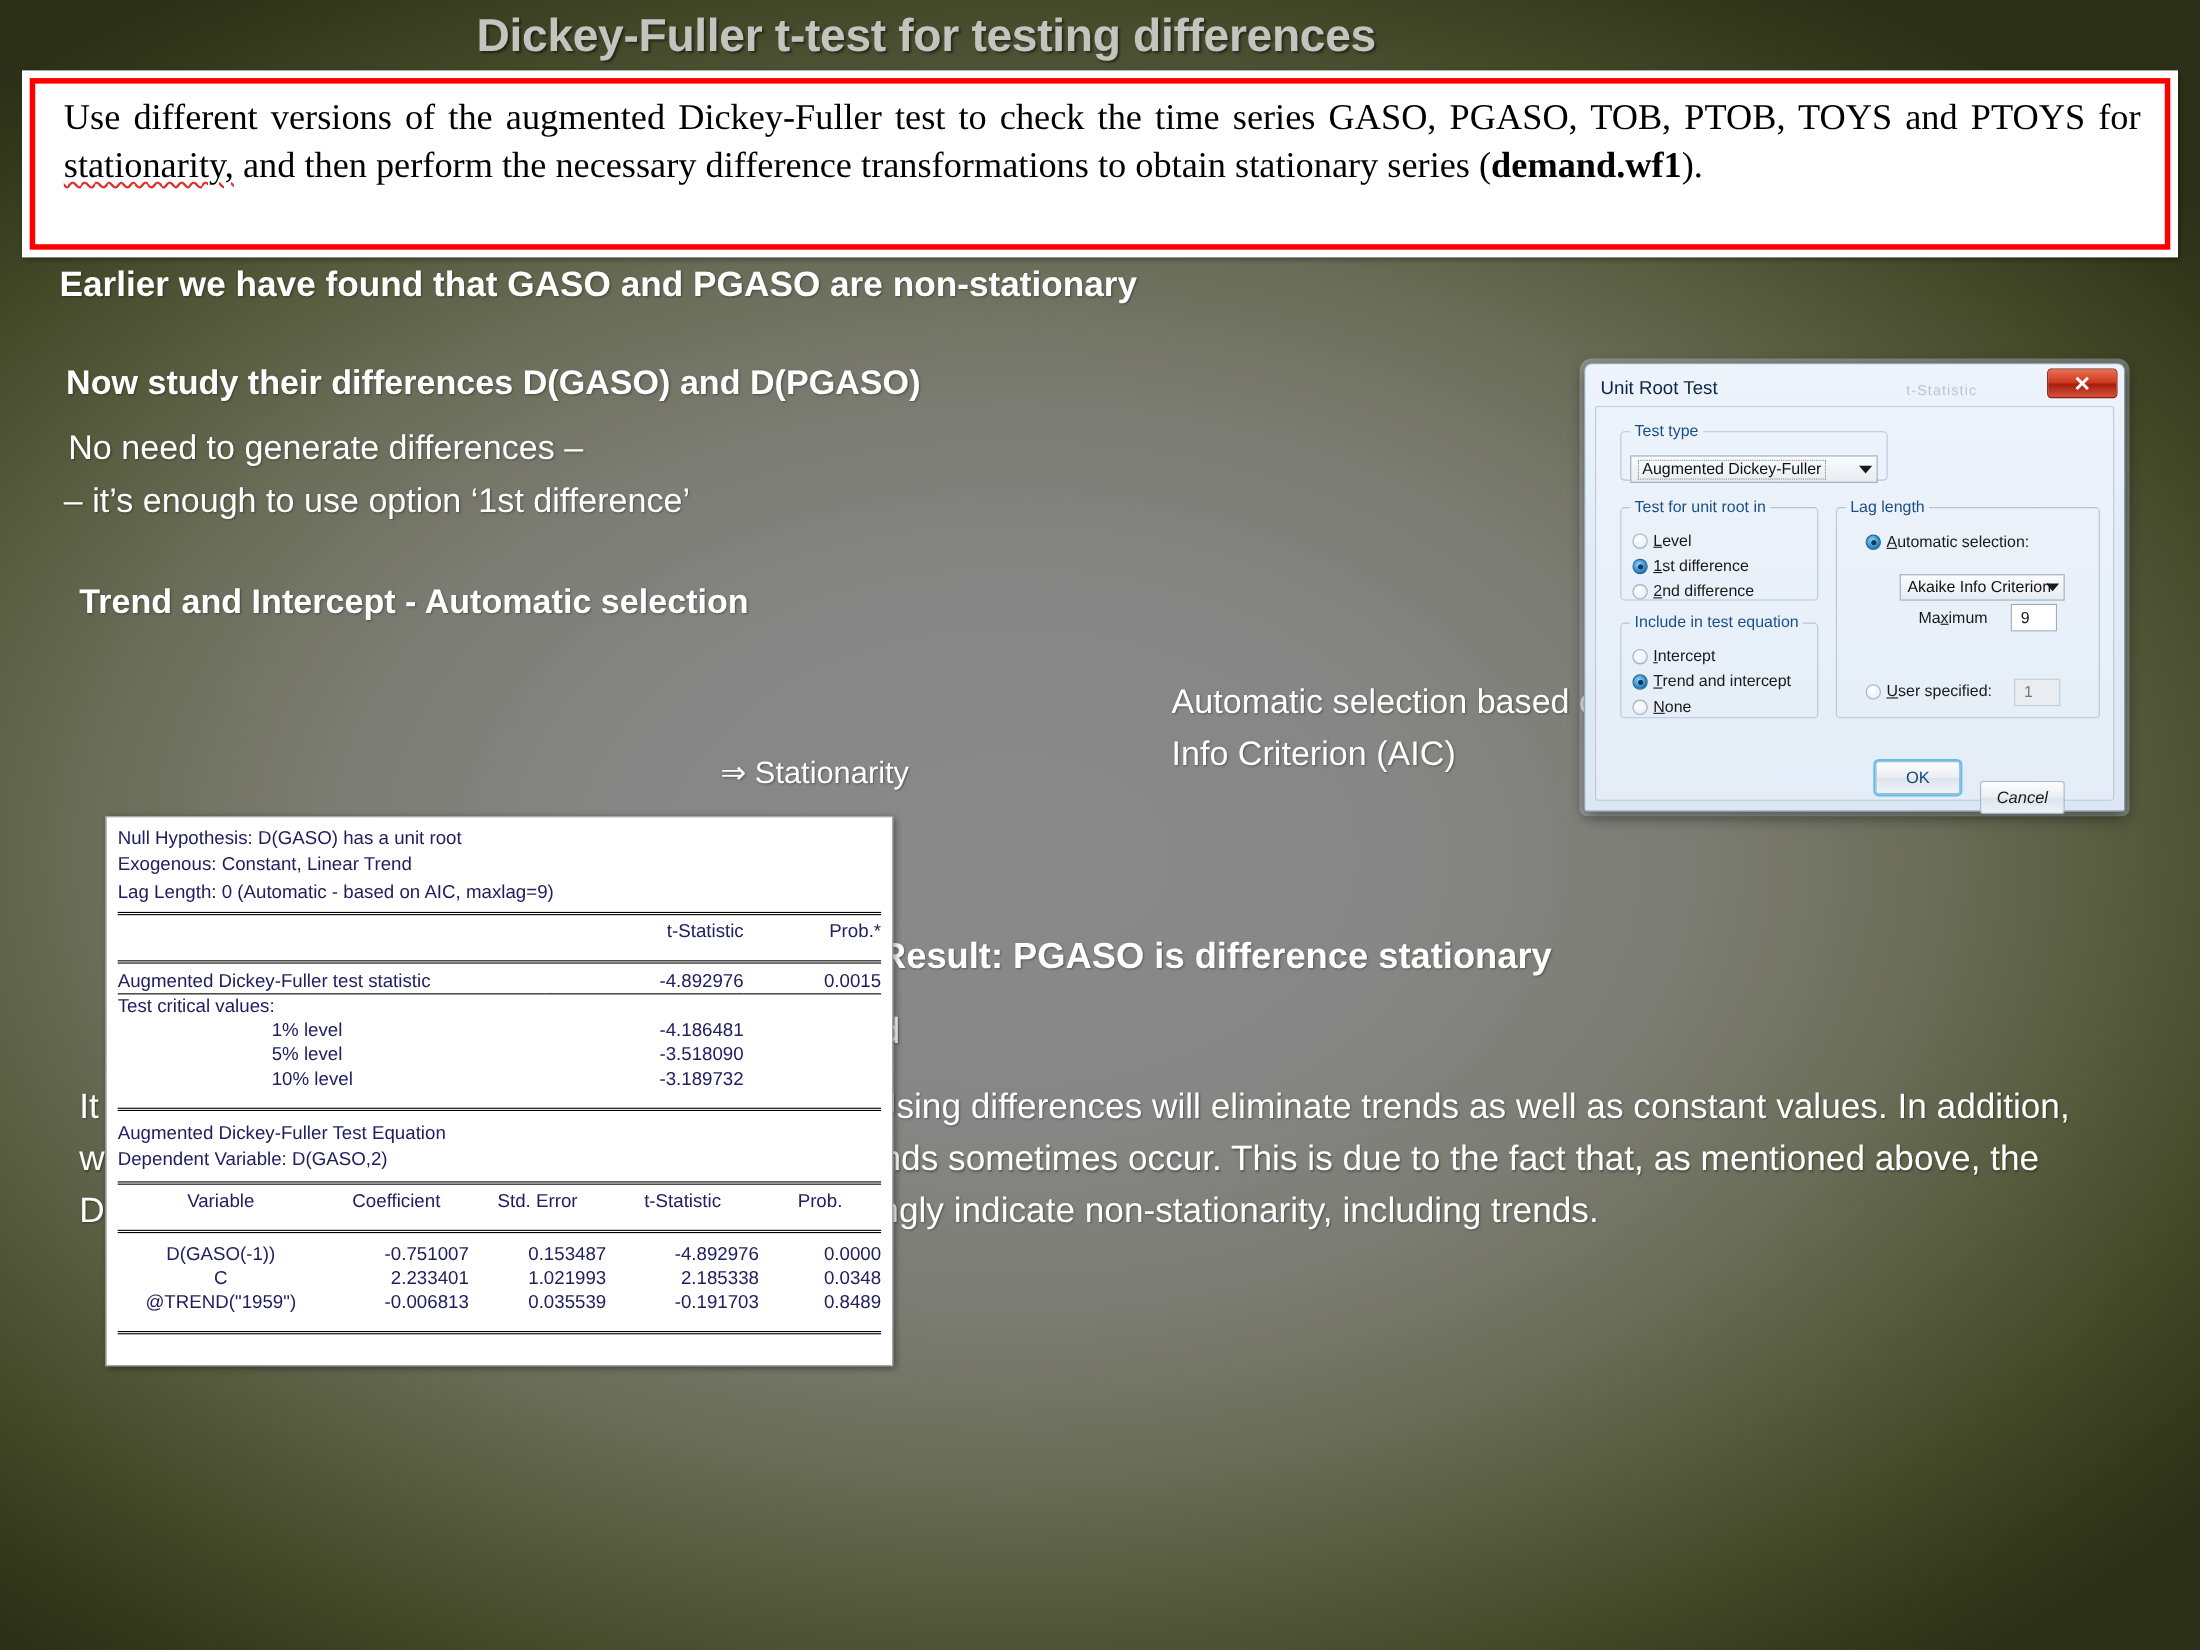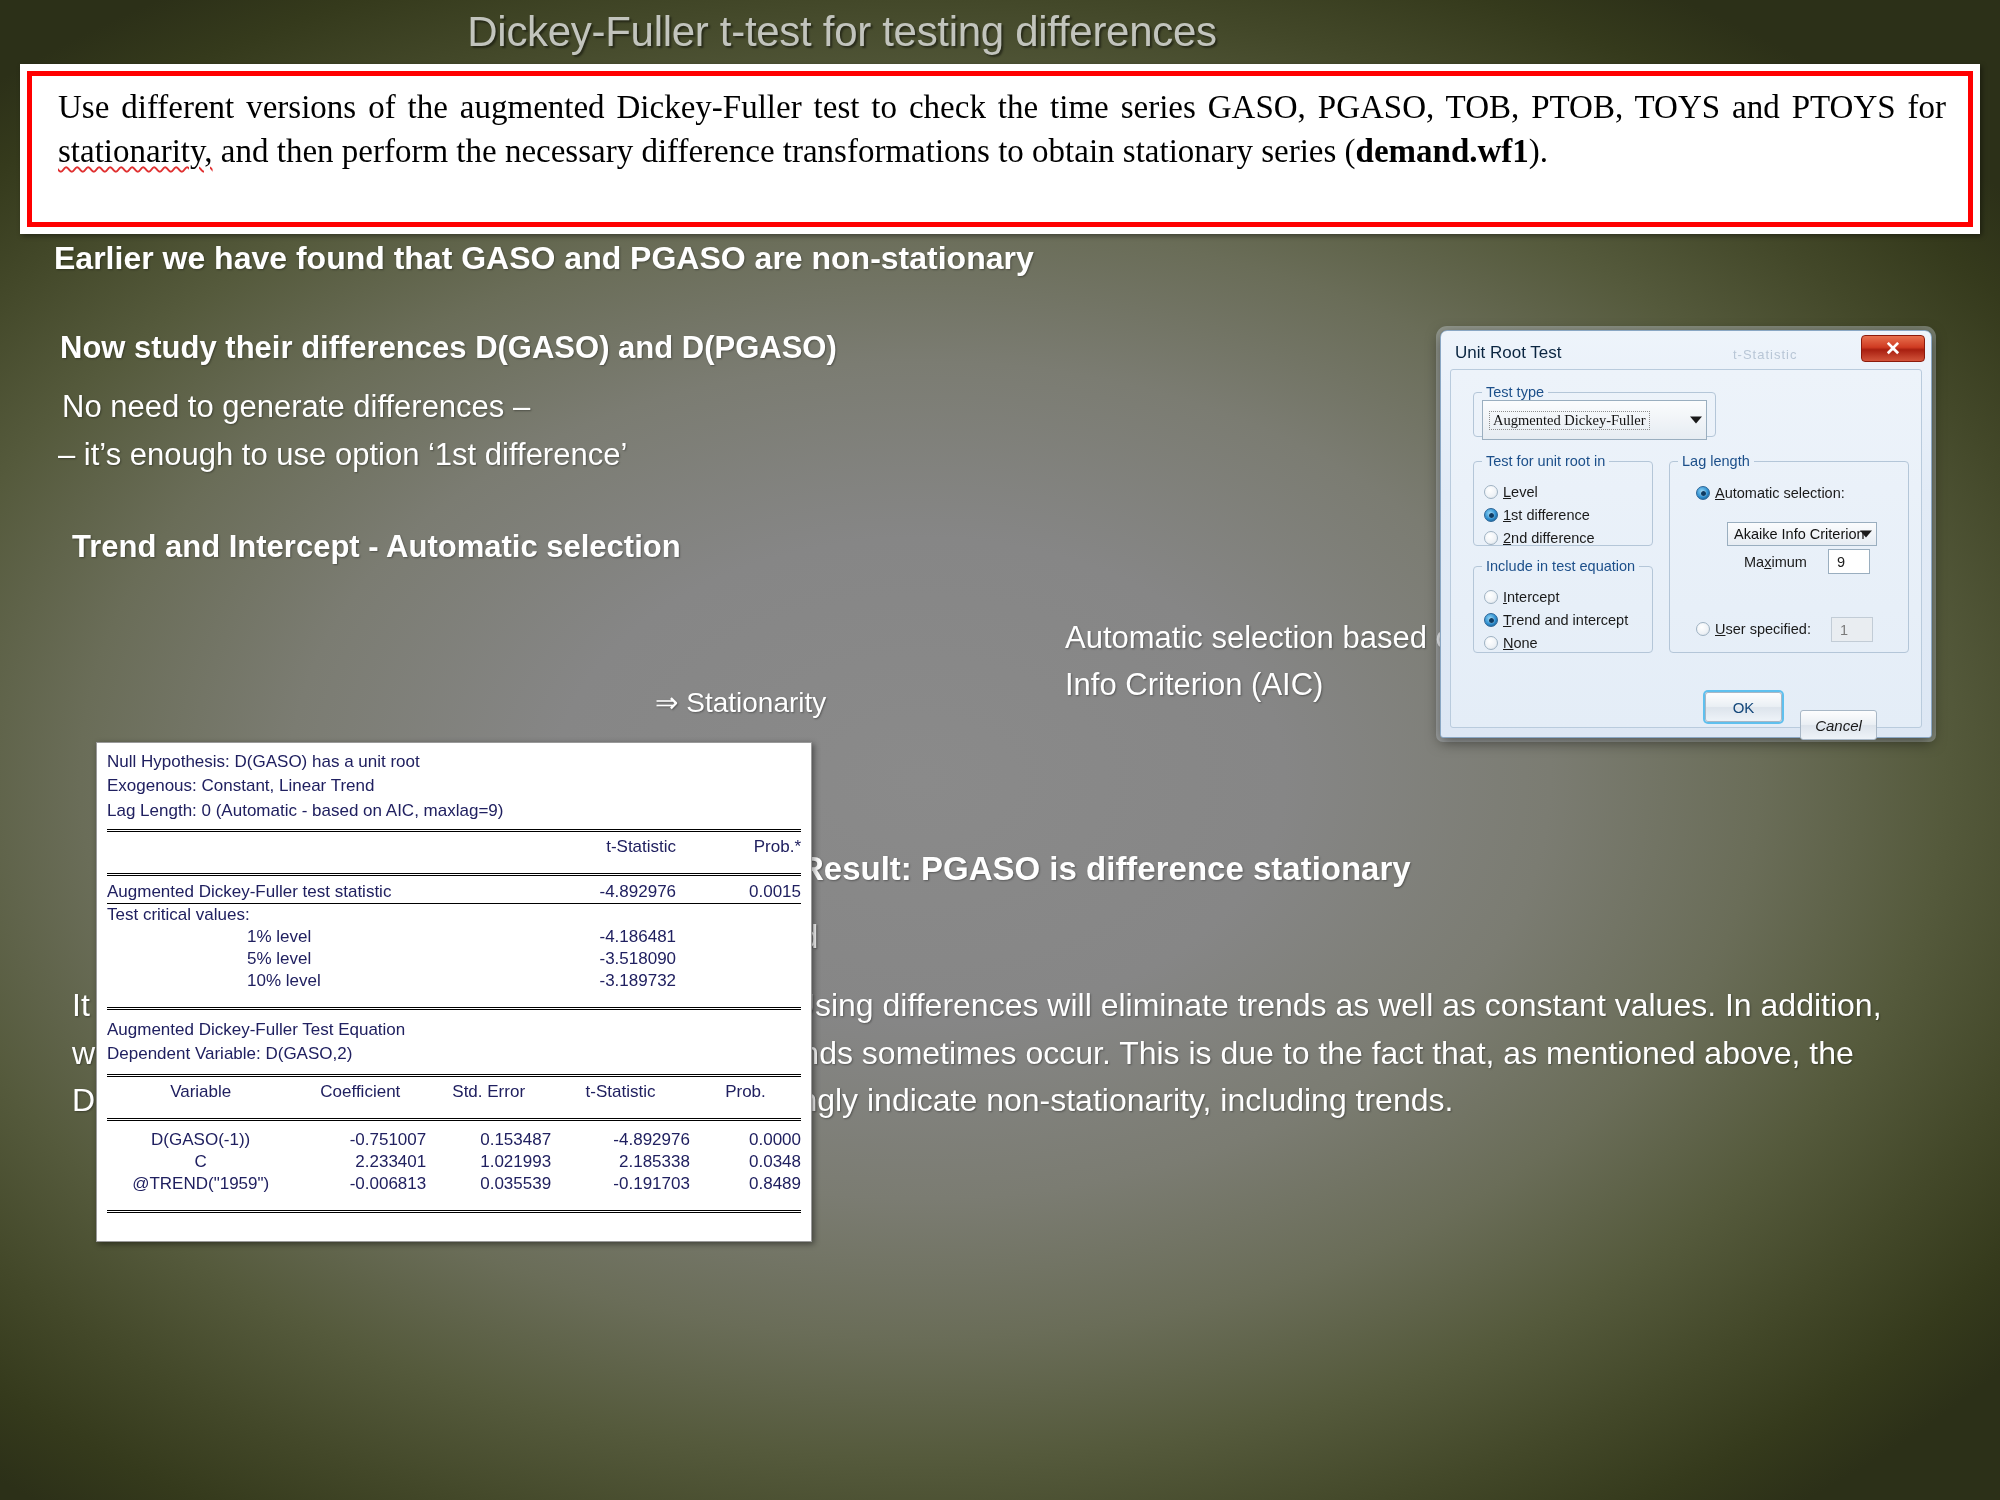--- a/index.html
+++ b/index.html
@@ -14,21 +14,21 @@
     position: absolute; inset: 0;
     background:
       radial-gradient(ellipse 70% 62% at 46% 52%,
         #8a8a8a 0%, #868686 26%, #7b7c72 45%, #6a6d58 60%,
         #555a3c 73%, #434829 84%, #353a1c 93%, #2c3018 100%);
   }
   
   #title {
     position: absolute; top: 8px; left: 0; width: 1684px;
     text-align: center;
-    font-size: 42px; font-weight: normal; color: #c2c4bd;
+    font-size: 42px; font-weight: bold; color: #c2c4bd;
     letter-spacing: -0.3px;
     text-shadow: 2px 2px 2px rgba(0,0,0,.45);
   }
   
   #banner {
     position: absolute; left: 20px; top: 64px;
     width: 1960px; height: 170px;
     background: #ffffff;
     padding: 7px;
     box-shadow: 2px 2px 5px rgba(0,0,0,.4);
@@ -143,21 +143,21 @@
     display: flex; align-items: center;
     font-size: 14.5px; color: #111;
     padding-left: 6px;
   }
   .combo .arrow {
     position: absolute; right: 4px; top: 50%; transform: translateY(-50%);
     width: 0; height: 0;
     border-left: 6px solid transparent; border-right: 6px solid transparent;
     border-top: 7px solid #1a1a1a;
   }
-  #combo-testtype { left: 8px;  top: 0; width: 225px; height: 40px; font-family: Liberation Serif, serif; }
+  #combo-testtype { left: 8px;  top: 14px; width: 225px; height: 25px; }
   #combo-testtype .txt { border: 1px dotted #8d8d8d; padding: 0 3px; }
   #combo-criterion { left: 57px; top: 53px; width: 150px; height: 24px; }
 
   .radio { position: absolute; display: flex; align-items: center; font-size: 14.5px; }
   .radio .dot {
     width: 14px; height: 14px; border-radius: 50%;
     border: 1px solid #9fb2c2;
     background: radial-gradient(circle at 40% 35%, #ffffff 0%, #eef2f6 60%, #cfd8e0 100%);
     margin-right: 5px; flex: none;
     display: flex; align-items: center; justify-content: center;

